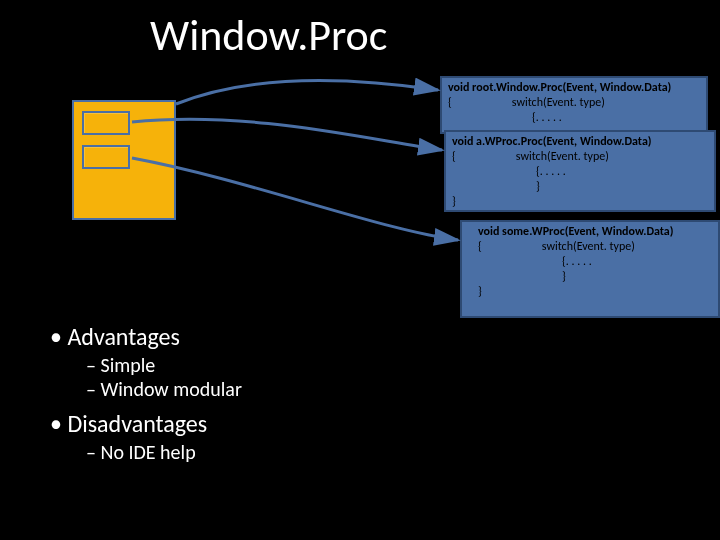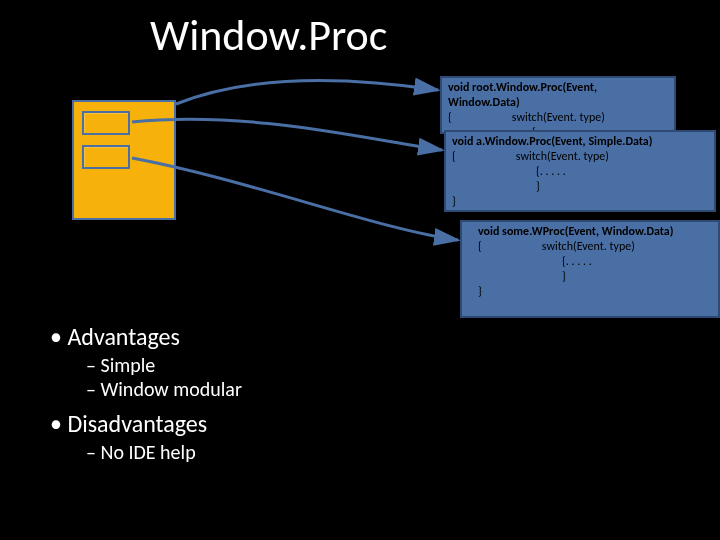--- a/index.html
+++ b/index.html
@@ -45,21 +45,21 @@
     position: absolute;
     background: #4a6fa5;
     border: 2px solid #2e4a73;
     color: #000;
     font-size: 12px;
     line-height: 1.25;
     padding: 2px 6px;
     font-family: "Calibri", Arial, sans-serif;
   }
   .codebox .sig { font-weight: 700; }
-  .cb1 { left: 440px; top: 76px;  width: 236px; height: 58px; z-index: 1; }
+  .cb1 { left: 440px; top: 76px;  width: 268px; height: 58px; z-index: 1; }
   .cb2 { left: 444px; top: 130px; width: 272px; height: 82px; z-index: 2; }
   .cb3 { left: 460px; top: 220px; width: 260px; height: 98px; z-index: 3; padding-left: 16px; }
   .ind2 { padding-left: 84px; display:block; white-space: pre; }
   .row0 { display:block; }
   
   svg.arrows {
     position: absolute;
     left: 0; top: 0;
     width: 720px; height: 540px;
     pointer-events: none;
@@ -87,21 +87,21 @@
 <div class="win-inner a"></div>
 <div class="win-inner b"></div>
 
 <div class="codebox cb1">
   <span class="sig row0">void root.Window.Proc(Event, Window.Data)</span>
   <span class="row0"><span>{</span><span style="padding-left:60px">switch(Event. type)</span></span>
   <span class="ind2">{. . . . .</span>
 </div>
 
 <div class="codebox cb2">
-  <span class="sig row0">void a.Window.Proc(Event, Simple.Data)</span>
+  <span class="sig row0">void a.WProc.Proc(Event, Window.Data)</span>
   <span class="row0"><span>{</span><span style="padding-left:60px">switch(Event. type)</span></span>
   <span class="ind2">{. . . . .</span>
   <span class="ind2">}</span>
   <span class="row0">}</span>
 </div>
 
 <div class="codebox cb3">
   <span class="sig row0">void some.WProc(Event, Window.Data)</span>
   <span class="row0"><span>{</span><span style="padding-left:60px">switch(Event. type)</span></span>
   <span class="ind2">{. . . . .</span>

